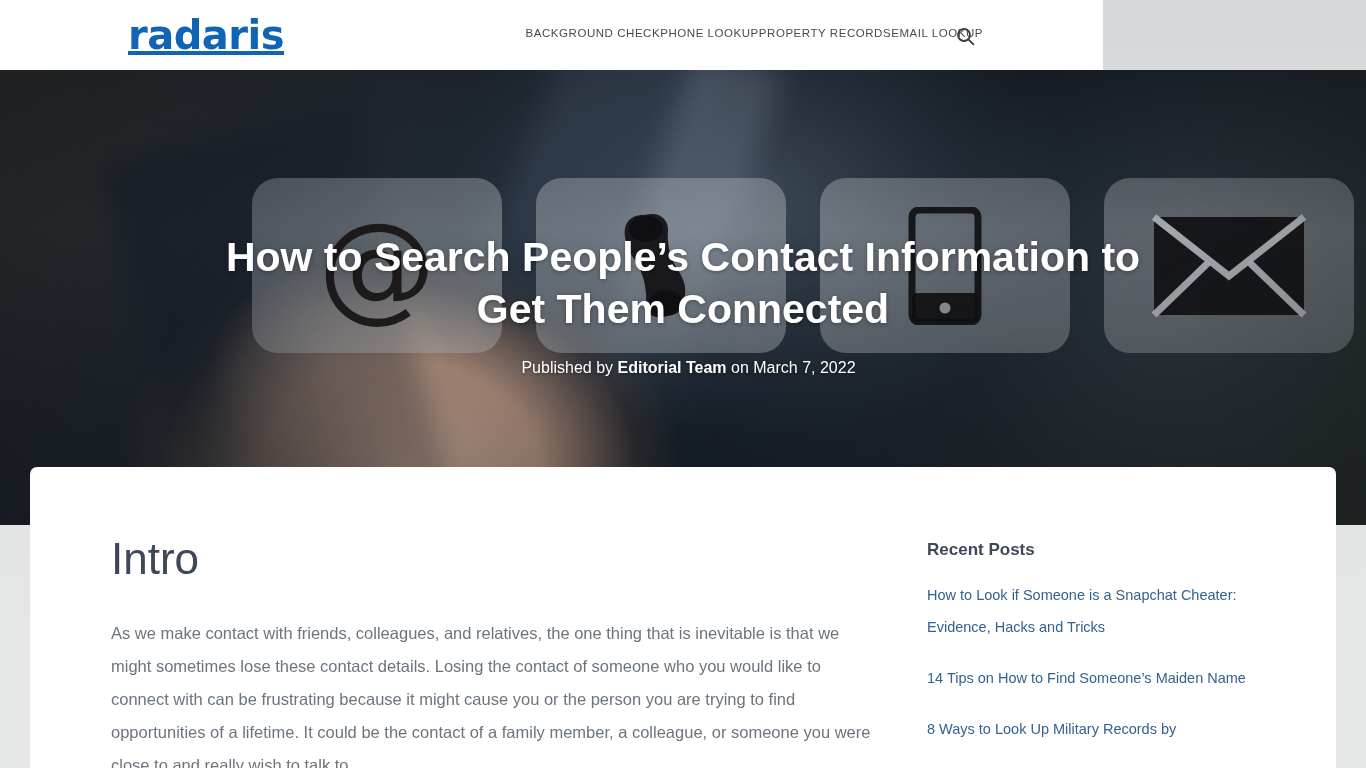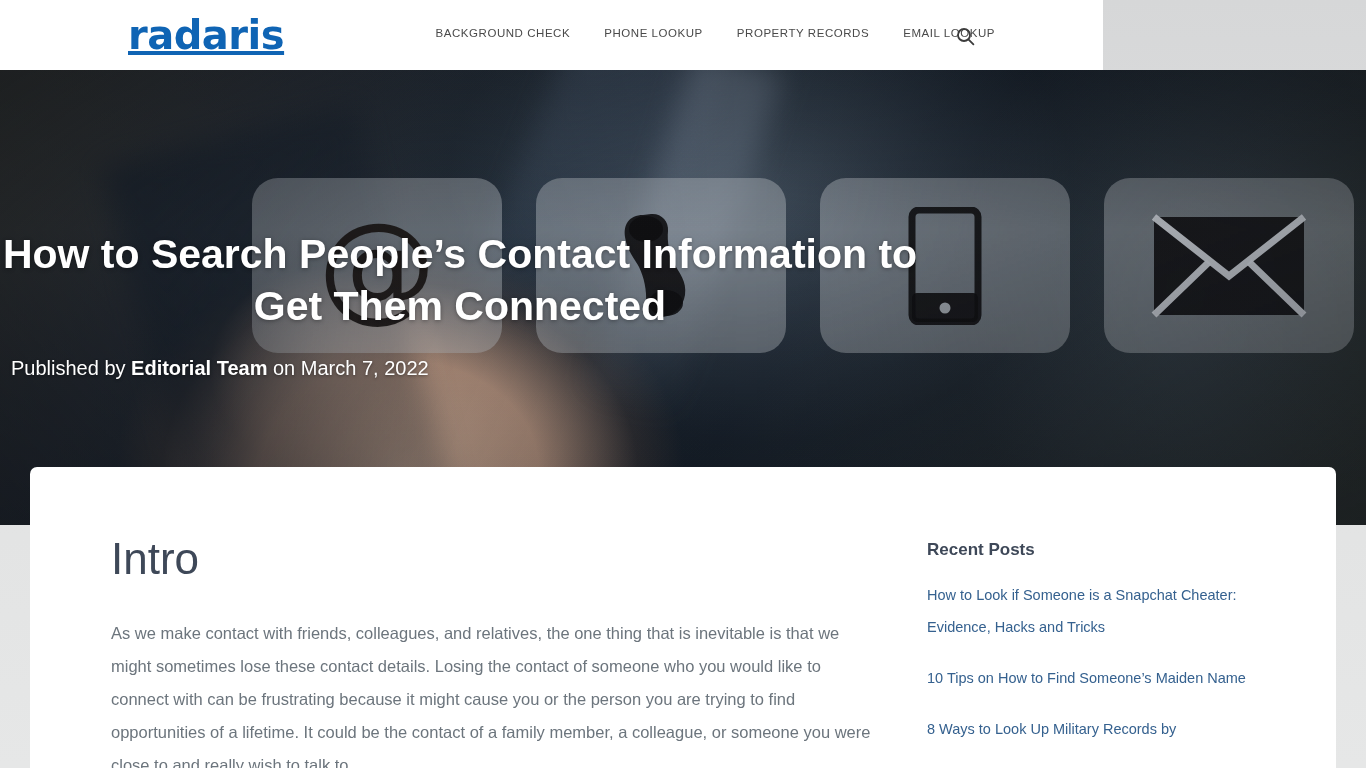--- a/index.html
+++ b/index.html
@@ -23,22 +23,22 @@
   }
   .logo {
     position:absolute; left:128px; top:14px;
     font-size:40px; line-height:42px;
     font-weight:bold; letter-spacing:-0.5px;
     color:#0f64b4;
     font-family:"DejaVu Sans", sans-serif;
     user-select:none;
   }
   .nav {
-    position:absolute; right:108px; top:27px;
-    display:flex; align-items:flex-start; gap:34px;
+    position:absolute; right:120px; top:27px;
+    display:flex; align-items:flex-start; 
   }
   .nav-item {
     font-size:11.5px; letter-spacing:0.55px;
     color:#4a4a4a; text-transform:uppercase;
     white-space:nowrap; text-decoration:none;
     font-family:"Liberation Sans", sans-serif;
   }
   .search-btn {
     position:absolute; right:126px; top:24px;
     width:24px; height:24px;
@@ -97,34 +97,34 @@
     font-size:118px; line-height:1;
     color:rgba(26,22,20,0.92);
     font-family:"DejaVu Sans", sans-serif;
     font-weight:500;
   }
 
   .hero-text {
     position:absolute; left:0; top:0;
     width:1366px; height:455px;
     display:flex; flex-direction:column;
-    align-items:flex-start; justify-content:center;
+    align-items:center; justify-content:center;
     padding-top:14px;
     z-index:20;
   }
   .hero-title {
     width:920px; text-align:center;
     font-size:41px; line-height:1.26;
     font-weight:bold; color:#ffffff;
     text-shadow:0 1px 4px rgba(0,0,0,0.35);
     font-family:"Liberation Sans", sans-serif;
   }
   .hero-meta {
     margin-top:24px;
-    font-size:20px; color:#ffffff;
+    font-size:16px; color:#ffffff;
     text-shadow:0 1px 3px rgba(0,0,0,0.4);
     margin-left:11px;
   }
   .meta-author { font-weight:bold; text-decoration:none; color:#ffffff; }
 
   
   .card {
     position:absolute; left:30px; top:467px;
     width:1306px; height:340px;
     background:#ffffff;
@@ -238,21 +238,21 @@
       <p class="article-p">As we make contact with friends, colleagues, and relatives, the one thing that is inevitable is that we might sometimes lose these contact details. Losing the contact of someone who you would like to connect with can be frustrating because it might cause you or the person you are trying to find opportunities of a lifetime. It could be the contact of a family member, a colleague, or someone you were close to and really wish to talk to.</p>
     </article>
 
     <aside class="sidebar">
       <h3 class="sidebar-h">Recent Posts</h3>
       <ul class="post-list">
         <li class="post-item">
           <a class="post-link" href="#">How to Look if Someone is a Snapchat Cheater: Evidence, Hacks and Tricks</a>
         </li>
         <li class="post-item">
-          <a class="post-link" href="#">10 Tips on How to Find Someone’s Maiden Name</a>
+          <a class="post-link" href="#">14 Tips on How to Find Someone’s Maiden Name</a>
         </li>
         <li class="post-item">
           <a class="post-link" href="#">8 Ways to Look Up Military Records by</a>
         </li>
       </ul>
     </aside>
 
   </div>
 </main>
 

